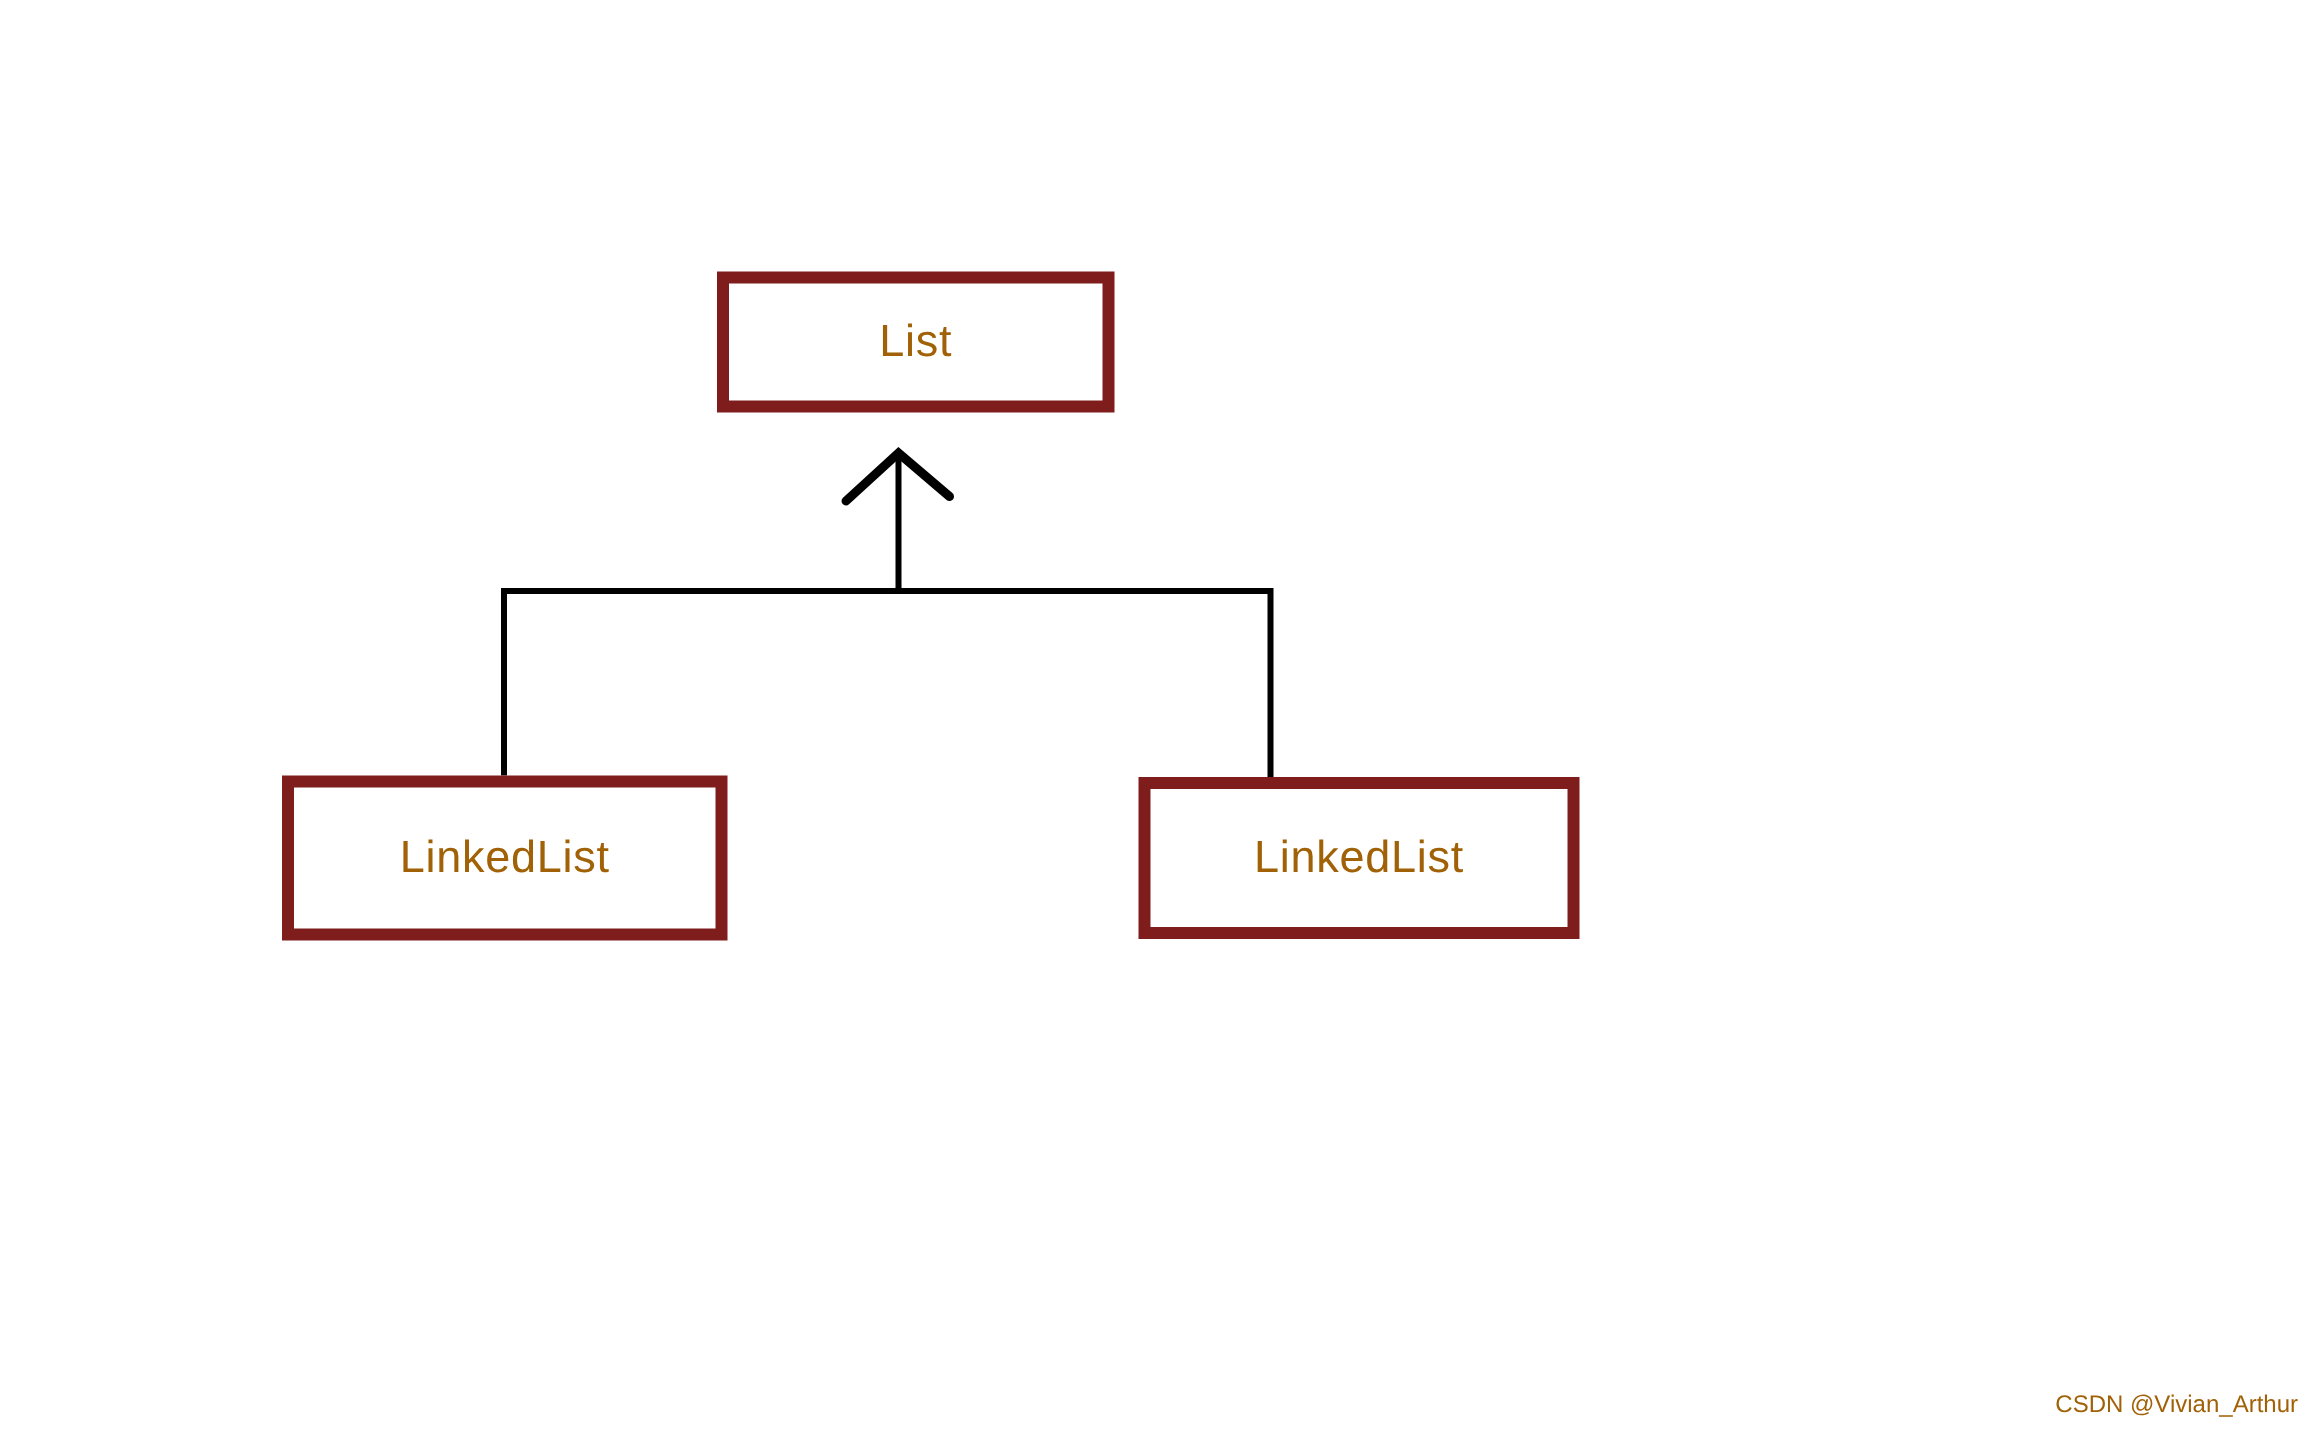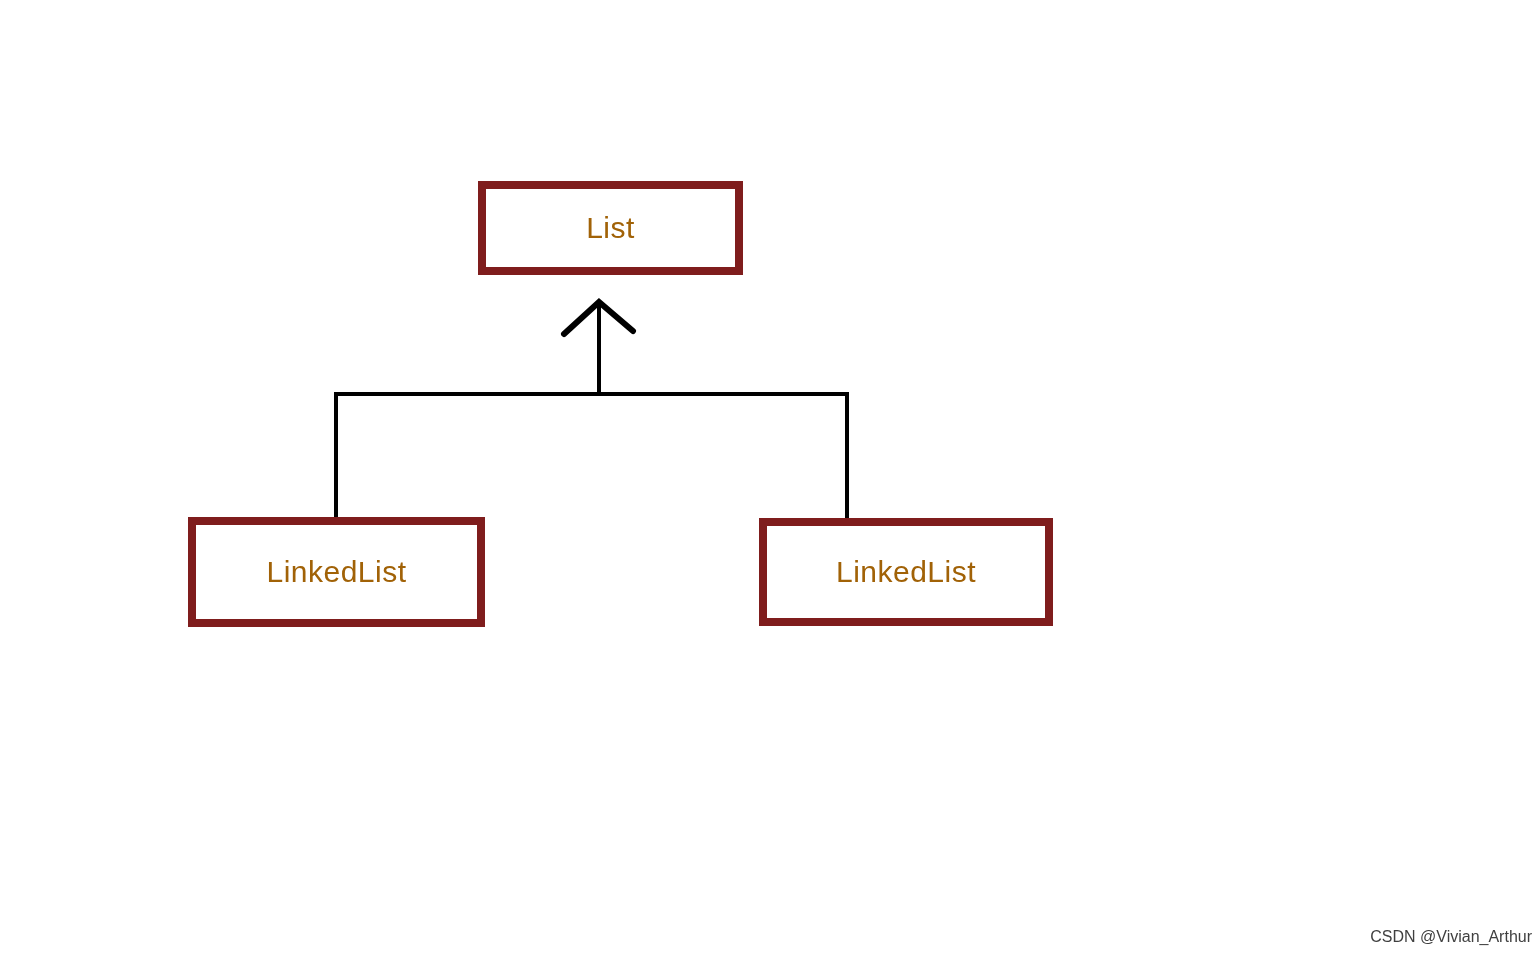--- a/index.html
+++ b/index.html
@@ -41,21 +41,21 @@
     letter-spacing: 0.5px;
   }
   .node-list       { left: 478px; top: 181px; width: 265px; height: 94px; }
   .node-arraylist  { left: 188px; top: 517px; width: 297px; height: 110px; }
   .node-linkedlist { left: 723px; top: 518px; width: 294px; height: 108px; margin-left: 36px; }
   .watermark {
     position: absolute;
     right: 4px;
     top: 928px;
     font-size: 16px;
-    color: #404040;
+    color: #a16207;
     white-space: nowrap;
   }
 </style>
 </head>
 <body>
 
 <div class="canvas">
 
   <svg class="connectors" viewBox="0 0 1536 960" xmlns="http://www.w3.org/2000/svg">
 

